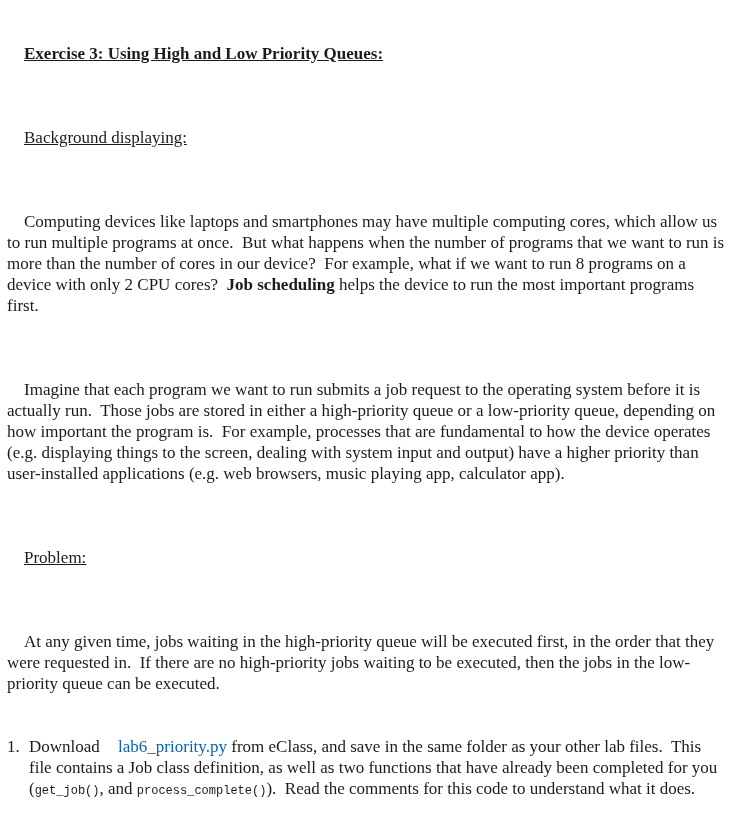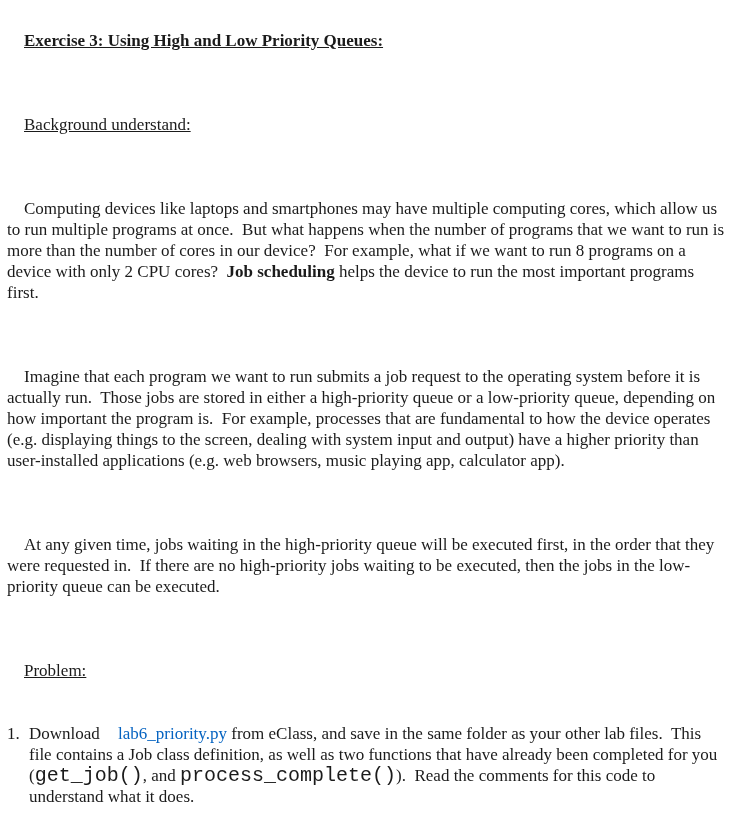--- a/index.html
+++ b/index.html
@@ -7,61 +7,61 @@
   body {
     width: 733px;
     height: 824px;
     overflow: hidden;
     background: #ffffff;
     color: #1b1b1b;
     font-family: "Liberation Serif", "DejaVu Serif", serif;
     font-size: 17px;
     line-height: 21px;
   }
-  .page { padding: 9px 8px 0 7px; }
+  .page { padding: 22px 8px 0 7px; }
   .block { margin: 0 0 21px 0; white-space: pre-wrap; }
   .u { text-decoration: underline; }
   .b { font-weight: bold; }
   .code {
     font-family: "Liberation Mono", "DejaVu Sans Mono", monospace;
-    font-size: 20px;
+    font-size: 12px;
     line-height: 1;
   }
   .link { color: var(--link-color, #0563C1); cursor: pointer; margin-left: 14px; }
   .list-item { display: flex; margin: 0 0 21px 0; }
   .num { width: 22px; flex: 0 0 22px; }
   .item-body { flex: 1 1 auto; white-space: pre-wrap; }
 </style>
 </head>
 <body>
 
 <div class="page">
 
   <div class="block">
     <span class="u b">Exercise 3: Using High and Low Priority Queues:</span>
   </div>
 
   <div class="block">
-    <span class="u">Background understand:</span>
+    <span class="u">Background displaying:</span>
   </div>
 
   <div class="block">
     <span>Computing devices like laptops and smartphones may have multiple computing cores, which allow us to run multiple programs at once.  But what happens when the number of programs that we want to run is more than the number of cores in our device?  For example, what if we want to run 8 programs on a device with only 2 CPU cores?  </span><span class="b">Job scheduling</span><span> helps the device to run the most important programs first.</span>
   </div>
 
   <div class="block">
     <span>Imagine that each program we want to run submits a job request to the operating system before it is actually run.  Those jobs are stored in either a high-priority queue or a low-priority queue, depending on how important the program is.  For example, processes that are fundamental to how the device operates (e.g. displaying things to the screen, dealing with system input and output) have a higher priority than user-installed applications (e.g. web browsers, music playing app, calculator app).</span>
   </div>
 
   <div class="block">
-    <span>At any given time, jobs waiting in the high-priority queue will be executed first, in the order that they were requested in.  If there are no high-priority jobs waiting to be executed, then the jobs in the low-priority queue can be executed.</span>
+    <span class="u">Problem:</span>
   </div>
 
   <div class="block">
-    <span class="u">Problem:</span>
+    <span>At any given time, jobs waiting in the high-priority queue will be executed first, in the order that they were requested in.  If there are no high-priority jobs waiting to be executed, then the jobs in the low-priority queue can be executed.</span>
   </div>
 
   <div class="list-item">
     <span class="num">1.</span>
     <span class="item-body"><span>Download </span><a class="link">lab6_priority.py</a><span> from eClass, and save in the same folder as your other lab files.  This file contains a Job class definition, as well as two functions that have already been completed for you (</span><span class="code">get_job()</span><span>, and </span><span class="code">process_complete()</span><span>).  Read the comments for this code to understand what it does.</span></span>
   </div>
 
 </div>
 
 </body></html>

